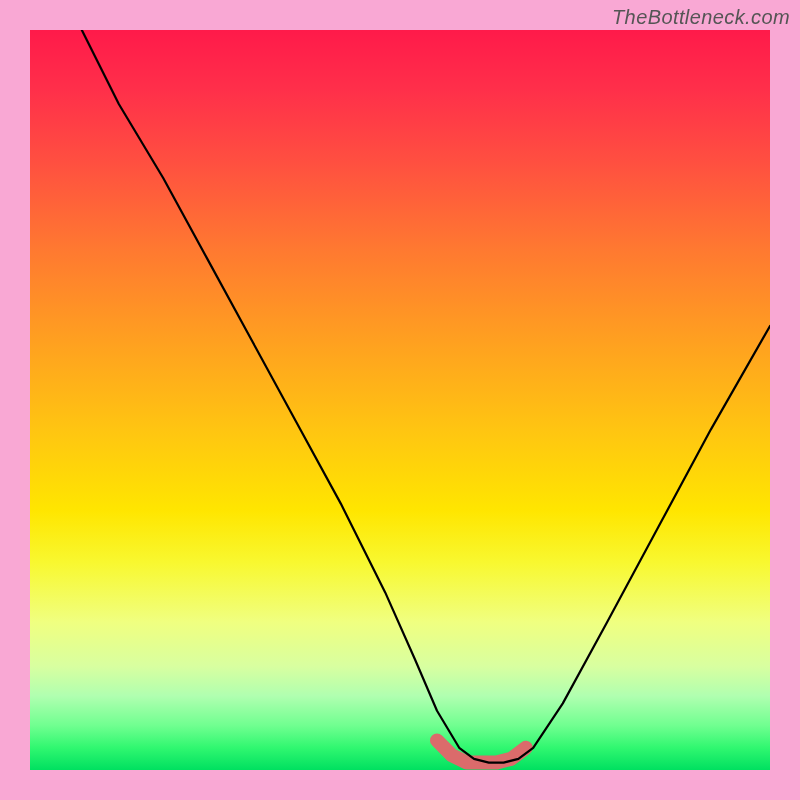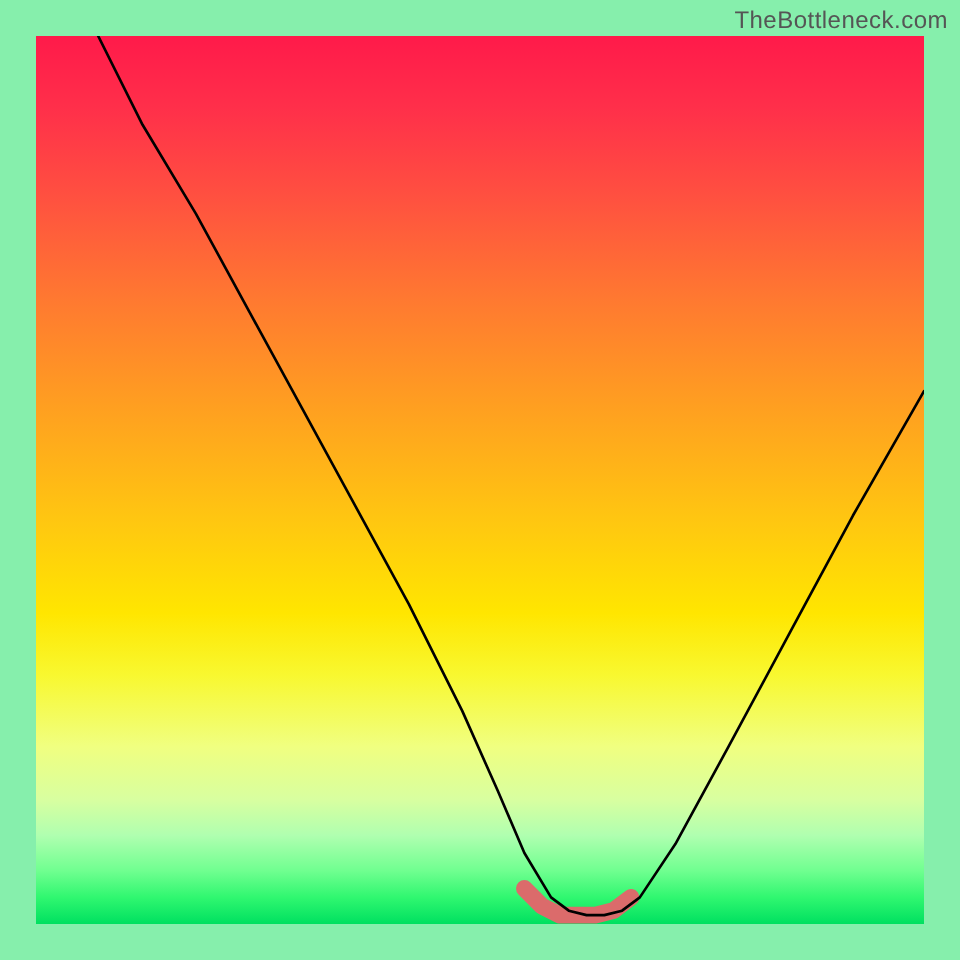--- a/index.html
+++ b/index.html
@@ -8,21 +8,22 @@
     width: 800px;
     height: 800px;
     background: #000;
     font-family: Arial, Helvetica, sans-serif;
     overflow: hidden;
   }
   .canvas {
     position: relative;
     width: 800px;
     height: 800px;
-    background: #86efac;
+    background: #f9a8d4;
+    font-style: italic;
   }
   .plot-area {
     position: absolute;
     left: 30px;
     top: 30px;
     width: 740px;
     height: 740px;
     
     background: linear-gradient(to bottom,
       #ff1a4a 0%,

